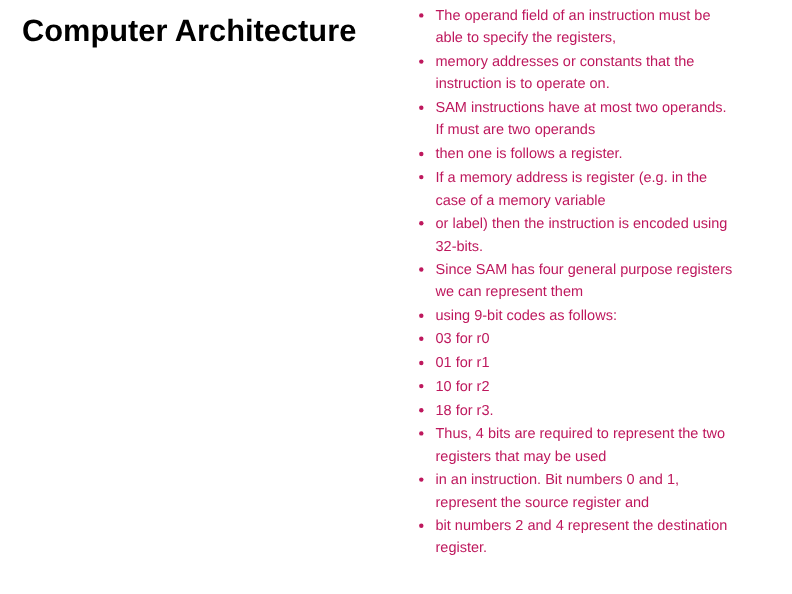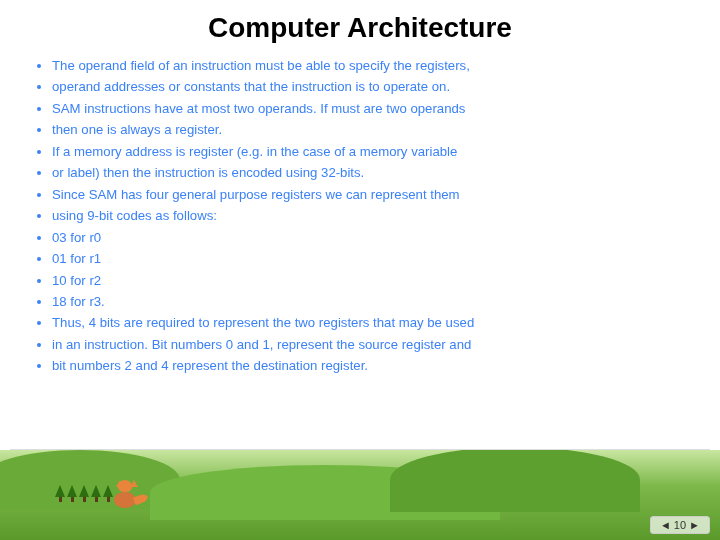--- a/index.html
+++ b/index.html
@@ -12,25 +12,25 @@
       width: 720px;
       height: 540px;
       overflow: hidden;
       background: #ffffff;
       font-family: Arial, sans-serif;
       position: relative;
     }
 
     .slide {
       width: 720px;
-      height: 540px;
+      height: 404px;
       background: #ffffff;
       position: relative;
       display: flex;
-      flex-direction: column;
+      flex-direction: row;
     }
 
     .title-area {
       text-align: center;
       padding: 12px 20px 8px 20px;
     }
 
     .title-text {
       font-size: 28px;
       font-weight: bold;
@@ -44,21 +44,21 @@
     }
 
     .bullet-list {
       list-style: disc;
       padding-left: 22px;
     }
 
     .bullet-list li {
       font-size: 13.2px;
       line-height: 1.55;
-      color: #3b82f6;
+      color: #be185d;
       font-family: Arial, sans-serif;
       margin-bottom: 1px;
     }
 
     .bottom-bar {
       height: 90px;
       position: relative;
       overflow: hidden;
     }
 
@@ -226,23 +226,23 @@
 
 <div class="slide">
 
   <div class="title-area">
     <span class="title-text">Computer Architecture</span>
   </div>
 
   <div class="content-area">
     <ul class="bullet-list">
     <li>The operand field of an instruction must be able to specify the registers,</li>
-        <li>operand addresses or constants that the instruction is to operate on.</li>
+        <li>memory addresses or constants that the instruction is to operate on.</li>
         <li>SAM instructions have at most two operands. If must are two operands</li>
-        <li>then one is always a register.</li>
+        <li>then one is follows a register.</li>
         <li>If a memory address is register (e.g. in the case of a memory variable</li>
         <li>or label) then the instruction is encoded using 32-bits.</li>
         <li>Since SAM has four general purpose registers we can represent them</li>
         <li>using 9-bit codes as follows:</li>
         <li>03 for r0</li>
         <li>01 for r1</li>
         <li>10 for r2</li>
         <li>18 for r3.</li>
         <li>Thus, 4 bits are required to represent the two registers that may be used</li>
         <li>in an instruction. Bit numbers 0 and 1, represent the source register and</li>

